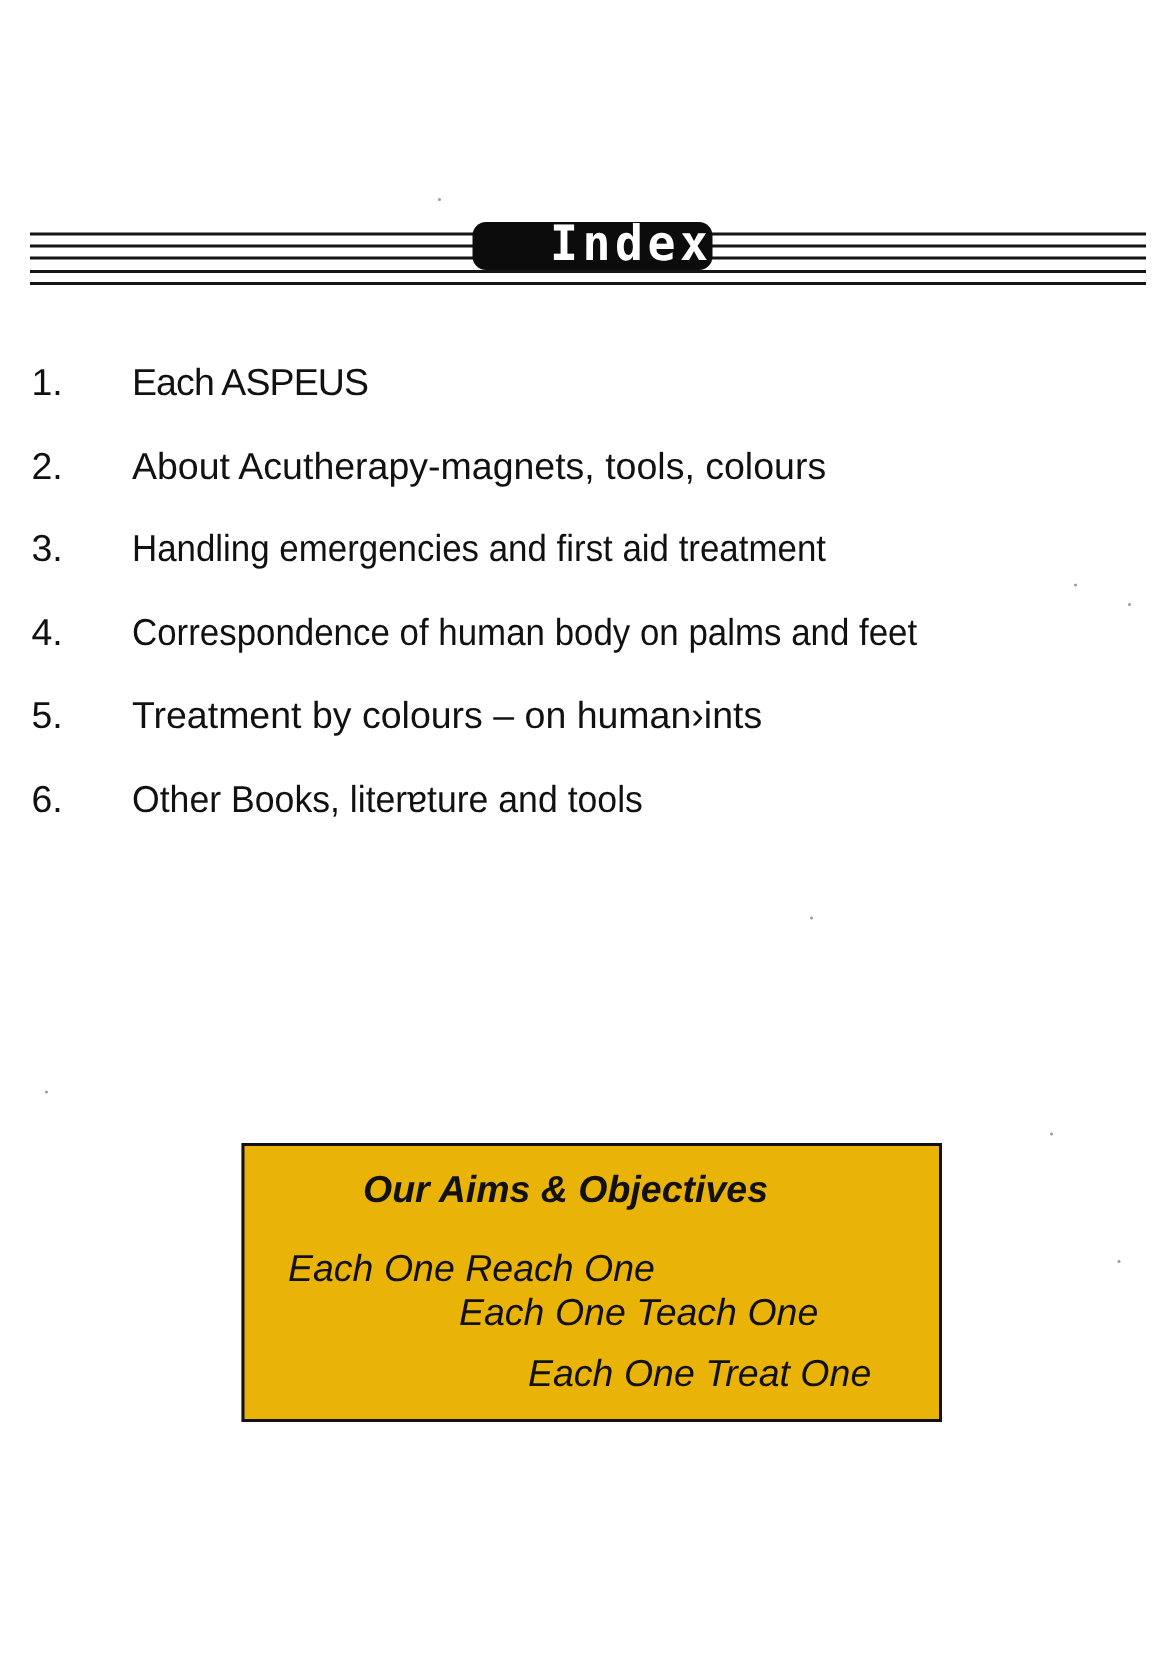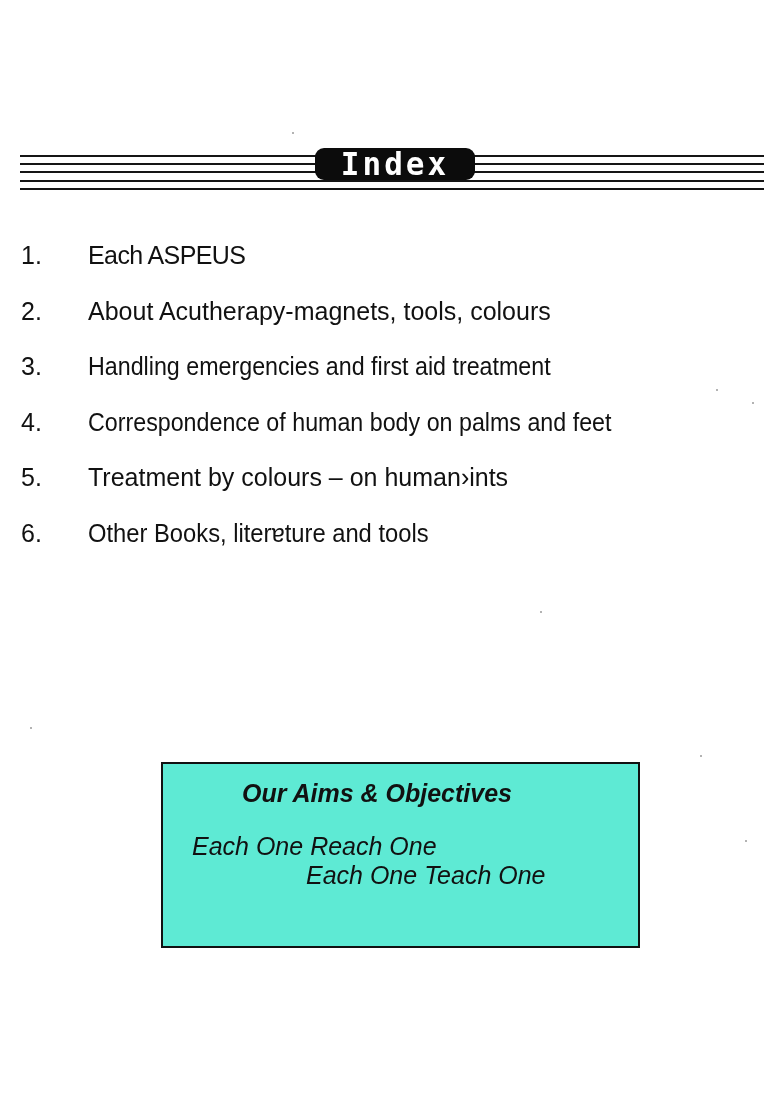--- a/index.html
+++ b/index.html
@@ -32,21 +32,21 @@
     .index-badge {
       position: absolute;
       left: 295px;
       top: 0;
       width: 160px;
       height: 32px;
       background: #0c0c0c;
       border-radius: 9px;
       display: flex;
       align-items: center;
-      justify-content: center;
+      justify-content: flex-end;
     }
     .index-title {
       color: #ffffff;
       font-family: "DejaVu Sans Mono", monospace;
       font-weight: bold;
       font-size: 31px;
       letter-spacing: 3px;
       line-height: 1;
       margin-top: -2px;
       transform: scaleY(1.05);
@@ -78,22 +78,21 @@
       left: 88px;
       transform-origin: left center;
     }
     .aims-box {
       position: absolute;
       left: 161px;
       top: 762px;
       width: 463px;
       height: 182px;
       border: 2px solid #111111;
-      background: #5eead4;
-      padding-left: 12px;
+      background: #eab308;
     }
     .aims-line {
       position: absolute;
       white-space: nowrap;
       font-size: 25px;
       line-height: 30px;
       font-style: italic;
     }
     .aims-title {
       font-weight: bold;
@@ -144,20 +143,21 @@
   <li class="toc-item" style="top:518px;">
     <span class="toc-num">6.</span>
     <span class="toc-text" style="transform:scaleX(0.95);">Other Books, literɐture and tools</span>
   </li>
 </ul>
 
 <div class="aims-box">
   <div class="aims-line aims-title" style="left:79px; top:14px;">Our Aims &amp; Objectives</div>
   <div class="aims-line" style="left:29px; top:55px;margin-top:12px;">Each One Reach One</div>
   <div class="aims-line" style="left:95px; top:96px;margin-left:48px;">Each One Teach One</div>
+  <div class="aims-line" style="left:189px; top:137px;">Each One Treat One</div>
 </div>
 
 <div class="speck" style="left:292px; top:132px;"></div>
 <div class="speck" style="left:716px; top:389px;"></div>
 <div class="speck" style="left:752px; top:402px;"></div>
 <div class="speck" style="left:540px; top:611px;"></div>
 <div class="speck" style="left:30px; top:727px;"></div>
 <div class="speck" style="left:700px; top:755px;"></div>
 <div class="speck" style="left:745px; top:840px;"></div>
 

